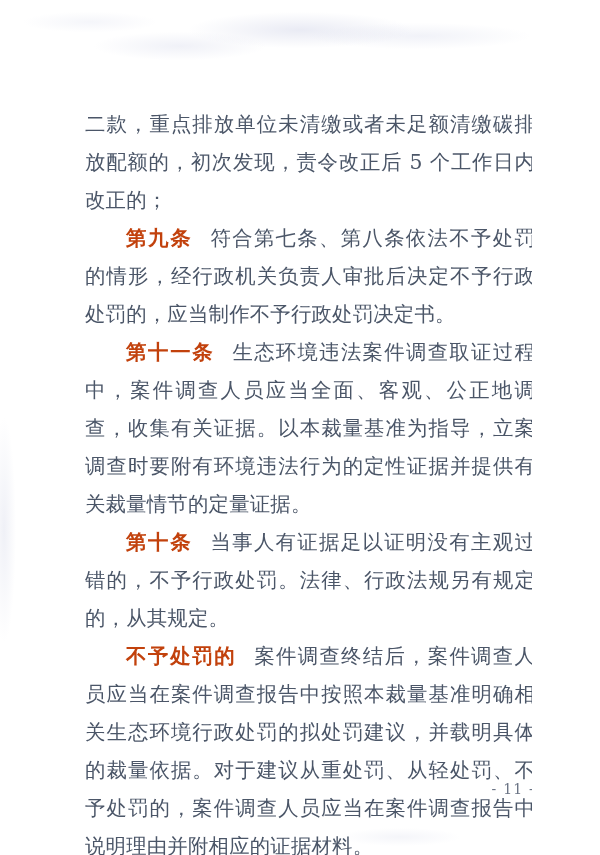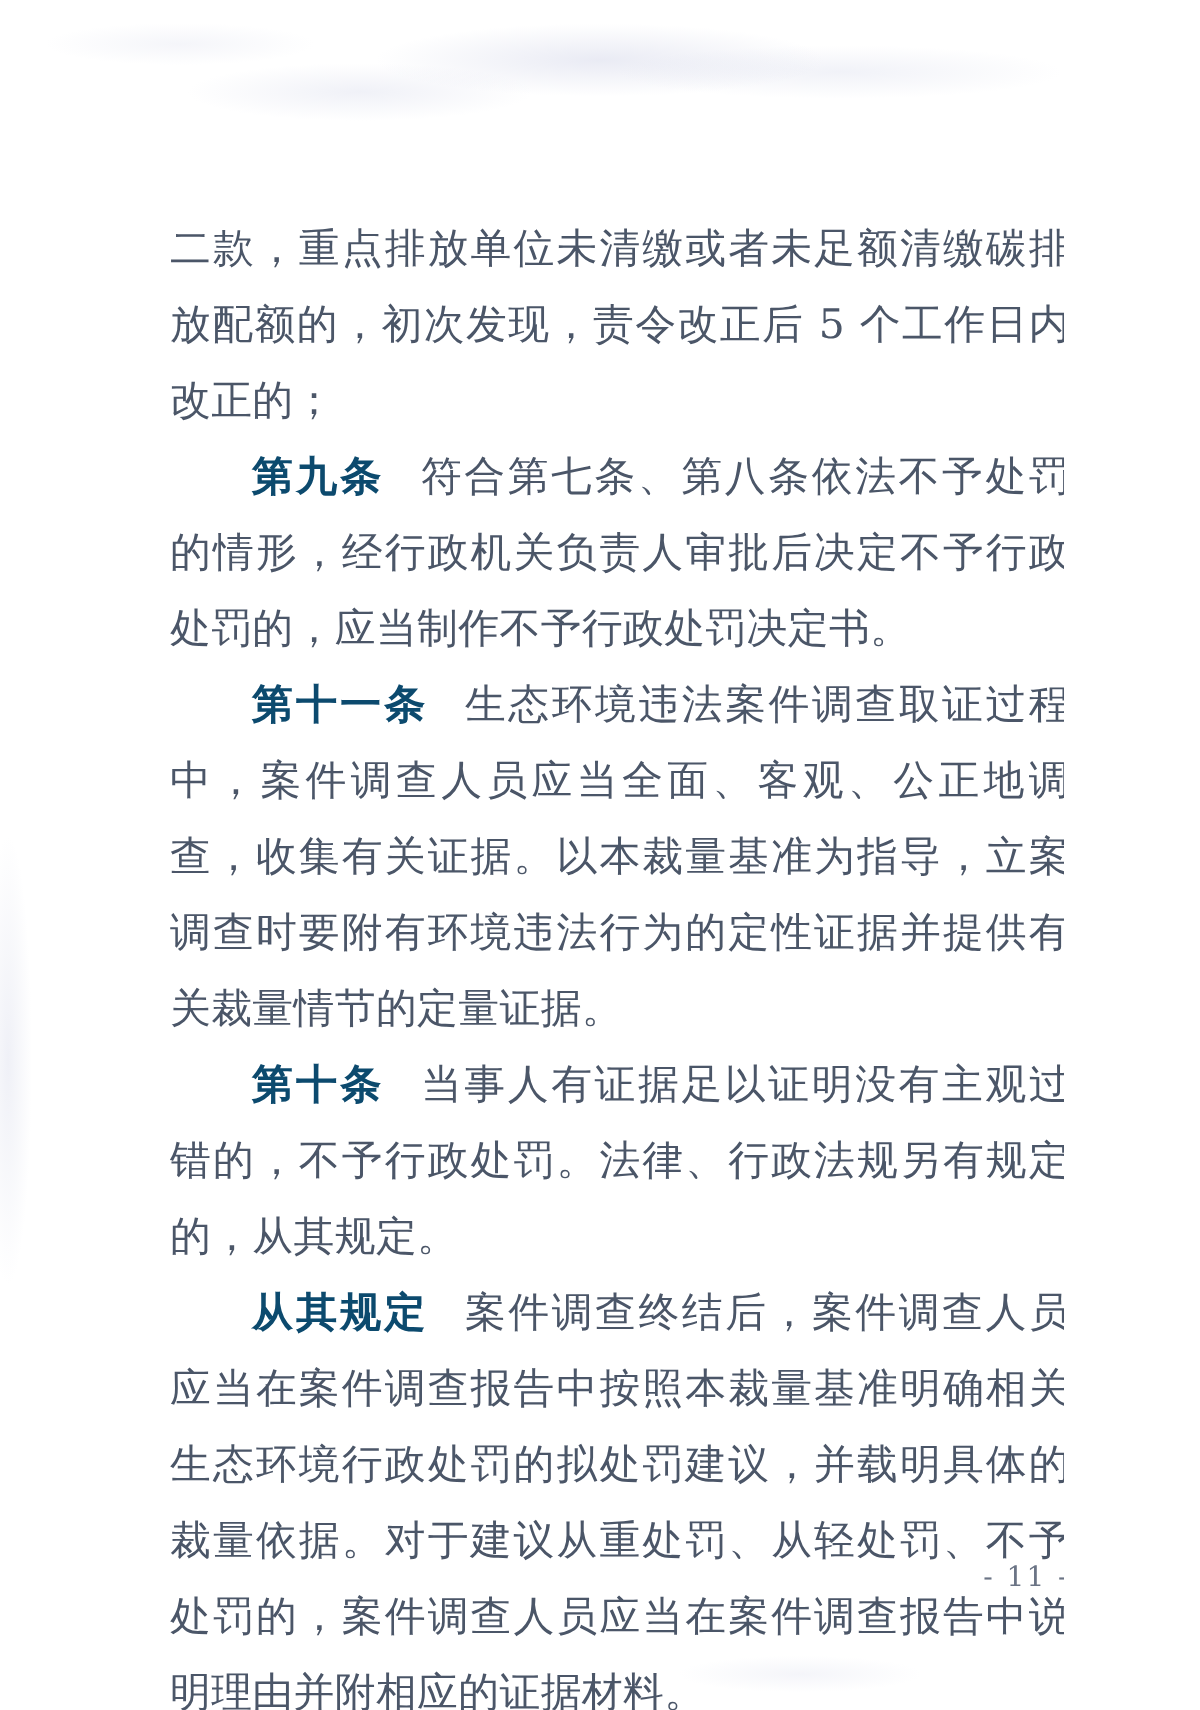--- a/index.html
+++ b/index.html
@@ -68,21 +68,21 @@
     text-justify: inter-character;
     letter-spacing: 0.2px;
     text-indent: 41px;
     font-family: "DejaVu Serif", "Liberation Serif", serif;
   }
   .para.no-indent {
     text-indent: 0;
   }
   .art-label {
     font-weight: bold;
-    color: #0c4a6e;
+    color: #c2410c;
     letter-spacing: 0.6px;
   }
   .art-gap {
     display: inline-block;
     width: 17px;
   }
   .page-number {
     position: absolute;
     top: 777px;
     left: 85px;
@@ -108,19 +108,19 @@
 
     <p class="para no-indent"><span>二款，重点排放单位未清缴或者未足额清缴碳排放配额的，初次发现，责令改正后 5 个工作日内改正的；</span></p>
 
 
     <p class="para"><span class="art-label">第九条</span><span class="art-gap"></span><span>符合第七条、第八条依法不予处罚的情形，经行政机关负责人审批后决定不予行政处罚的，应当制作不予行政处罚决定书。</span></p>
 
     <p class="para"><span class="art-label">第十一条</span><span class="art-gap"></span><span>生态环境违法案件调查取证过程中，案件调查人员应当全面、客观、公正地调查，收集有关证据。以本裁量基准为指导，立案调查时要附有环境违法行为的定性证据并提供有关裁量情节的定量证据。</span></p>
 
     <p class="para"><span class="art-label">第十条</span><span class="art-gap"></span><span>当事人有证据足以证明没有主观过错的，不予行政处罚。法律、行政法规另有规定的，从其规定。</span></p>
 
-    <p class="para"><span class="art-label">从其规定</span><span class="art-gap"></span><span>案件调查终结后，案件调查人员应当在案件调查报告中按照本裁量基准明确相关生态环境行政处罚的拟处罚建议，并载明具体的裁量依据。对于建议从重处罚、从轻处罚、不予处罚的，案件调查人员应当在案件调查报告中说明理由并附相应的证据材料。</span></p>
+    <p class="para"><span class="art-label">不予处罚的</span><span class="art-gap"></span><span>案件调查终结后，案件调查人员应当在案件调查报告中按照本裁量基准明确相关生态环境行政处罚的拟处罚建议，并载明具体的裁量依据。对于建议从重处罚、从轻处罚、不予处罚的，案件调查人员应当在案件调查报告中说明理由并附相应的证据材料。</span></p>
 
   </div>
 
   <div class="page-number">- 11 -</div>
 
 </div>
 
 </body></html>

